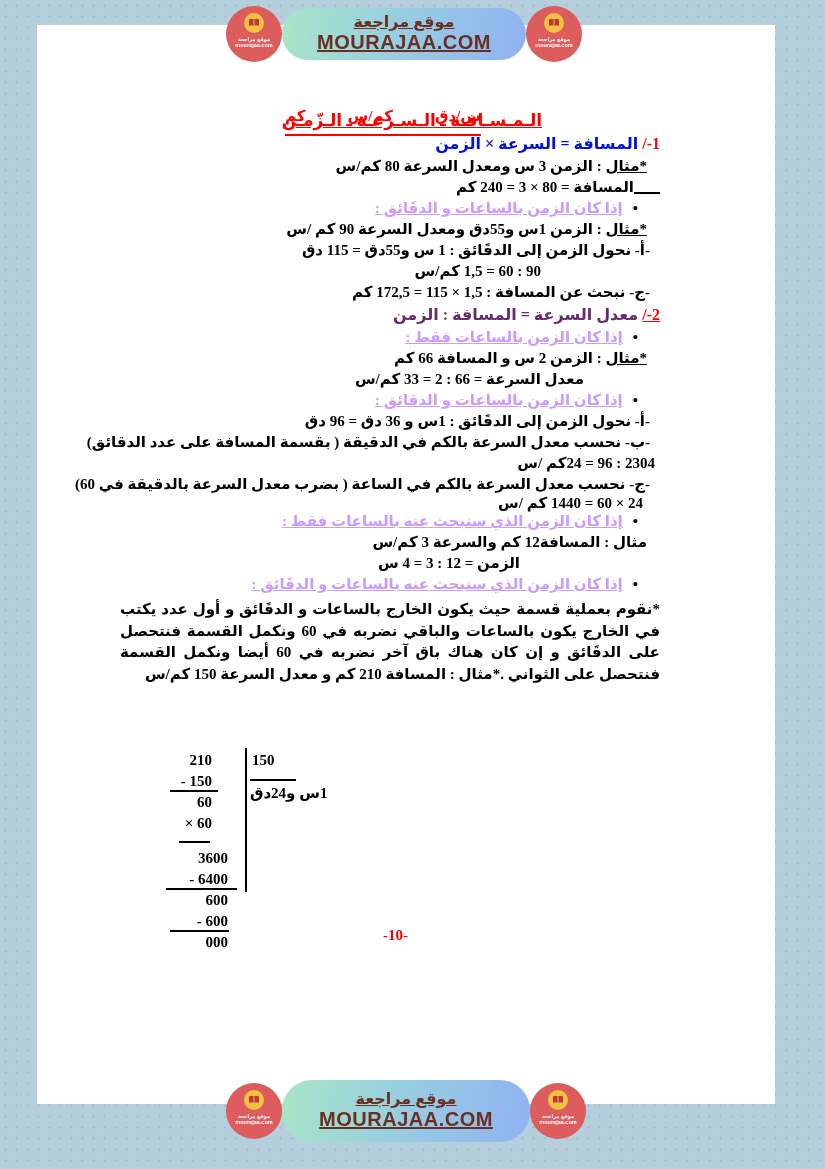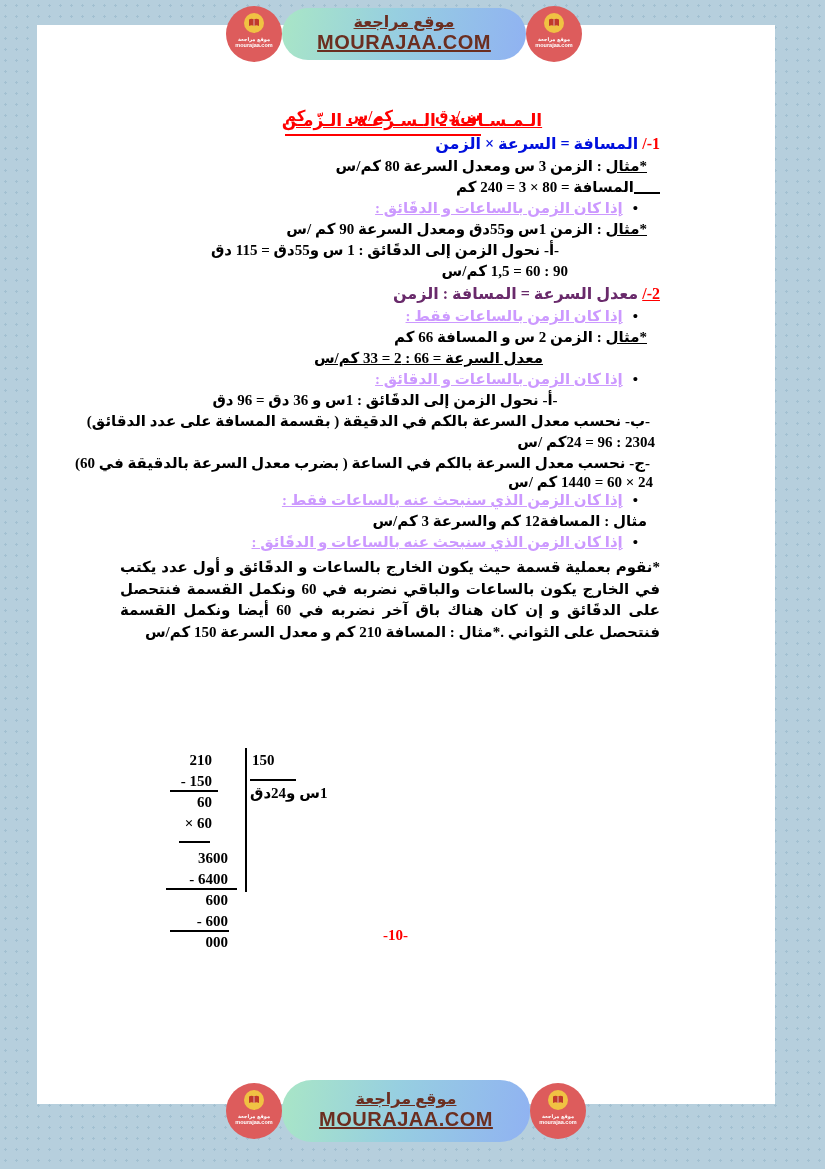--- a/index.html
+++ b/index.html
@@ -63,25 +63,25 @@
   .num  { color:#ff0000; }
   .u    { text-decoration:underline; }
   .h1c  { color:#0010dd; }
   .h2c  { color:#692a6b;text-align:center; }
   .h3c  { color:#ff00cc; }
   .bullet { margin-right:22px; }
   .bullet::before { content:"•"; color:#000; margin-left:10px; }
   .btxt { color:#cc99ff; text-decoration:underline; }
   .ex   { margin-right:13px; }
   .exlabel { text-decoration:underline; }
-  .step { margin-right:10px;text-align:center; }
-  .calc-90   { margin-right:92px; }
-  .calc-33   { margin-right:117px;text-decoration:underline; }
+  .step { margin-right:10px; }
+  .calc-90   { margin-right:119px; }
+  .calc-33   { margin-right:76px; }
   .calc-2304 { margin-right:5px; }
-  .calc-1440 { margin-right:7px; }
+  .calc-1440 { margin-right:17px; }
   .calc-4    { margin-right:140px; }
   .tabline { display:inline-block; width:26px; height:2px; background:#000; vertical-align:-2px; }
   .para { margin-top:4px; text-align:justify; line-height:21.5px; white-space:normal; }
 
   
   .division { position:absolute; left:158px; top:750px; width:180px; font-size:15px; }
   .dcol { position:absolute; left:0; top:0; width:76px; }
   .drow { height:21px; line-height:21px; text-align:right; position:relative; }
   .g1 { padding-right:22px; }
   .g2 { padding-right:6px; }
@@ -146,39 +146,41 @@
   <div class="line ex">
     <span class="exlabel">*مثال</span> <span>: الزمن 3 س ومعدل السرعة 80 كم/س</span>
   </div>
   <div class="line"><span class="tabline"></span><span>المسافة = 80 × 3 = 240 كم</span></div>
   <div class="line bullet"><span class="btxt">إذا كان الزمن بالساعات و الدقَائق :</span></div>
   <div class="line ex">
     <span class="exlabel">*مثال</span> <span>: الزمن 1س و55دق ومعدل السرعة 90 كم /س</span>
   </div>
   <div class="line step">-أ- نحول الزمن إلى الدقَائق : 1 س و55دق = 115 دق</div>
   <div class="line calc-90">90 : 60 = 1,5 كم/س</div>
+  <div class="line step">-ج- نبحث عن المسافة : 1,5 × 115 = 172,5 كم</div>
 
   <div class="line sec-heading">
     <span class="num u">2-/</span>
     <span class="h2c">معدل السرعة = المسافة : الزمن</span>
   </div>
   <div class="line bullet"><span class="btxt">إذا كان الزمن بالساعات فقط :</span></div>
   <div class="line ex">
     <span class="exlabel">*مثال</span> <span>: الزمن 2 س و المسافة 66 كم</span>
   </div>
   <div class="line calc-33">معدل السرعة = 66 : 2 = 33 كم/س</div>
   <div class="line bullet"><span class="btxt">إذا كان الزمن بالساعات و الدقائق :</span></div>
   <div class="line step">-أ- نحول الزمن إلى الدقَائق : 1س و 36 دق = 96 دق</div>
   <div class="line step">-ب- نحسب معدل السرعة بالكم في الدقيقة ( بقسمة المسافة على عدد الدقائق)</div>
   <div class="line calc-2304">2304 : 96 = 24كم /س</div>
   <div class="line step">-ج- نحسب معدل السرعة بالكم في الساعة ( بضرب معدل السرعة بالدقيقة في 60)</div>
   <div class="line tight calc-1440">24 × 60 = 1440 كم /س</div>
 
   <div class="line bullet"><span class="btxt">إذا كان الزمن الذي سنبحث عنه بالساعات فقط :</span></div>
   <div class="line ex">مثال : المسافة12 كم والسرعة 3 كم/س</div>
+  <div class="line calc-4">الزمن = 12 : 3 = 4 س</div>
   <div class="line bullet"><span class="btxt">إذا كان الزمن الذي سنبحث عنه بالساعات و الدقَائق :</span></div>
   <p class="para">*نقوم بعملية قسمة حيث يكون الخارج بالساعات و الدقَائق و أول عدد يكتب في الخارج يكون بالساعات والباقي نضربه في 60 ونكمل القسمة فنتحصل على الدقَائق و إن كان هناك باق آخر نضربه في 60 أيضا ونكمل القسمة فنتحصل على الثواني .*مثال : المسافة 210 كم و معدل السرعة 150 كم/س</p>
 </div>
 
 <div class="division">
   <div class="dcol">
     <div class="drow g1">210</div>
     <div class="drow g1 rule">- 150</div>
     <div class="drow g1">60</div>
     <div class="drow g1">× 60</div>

